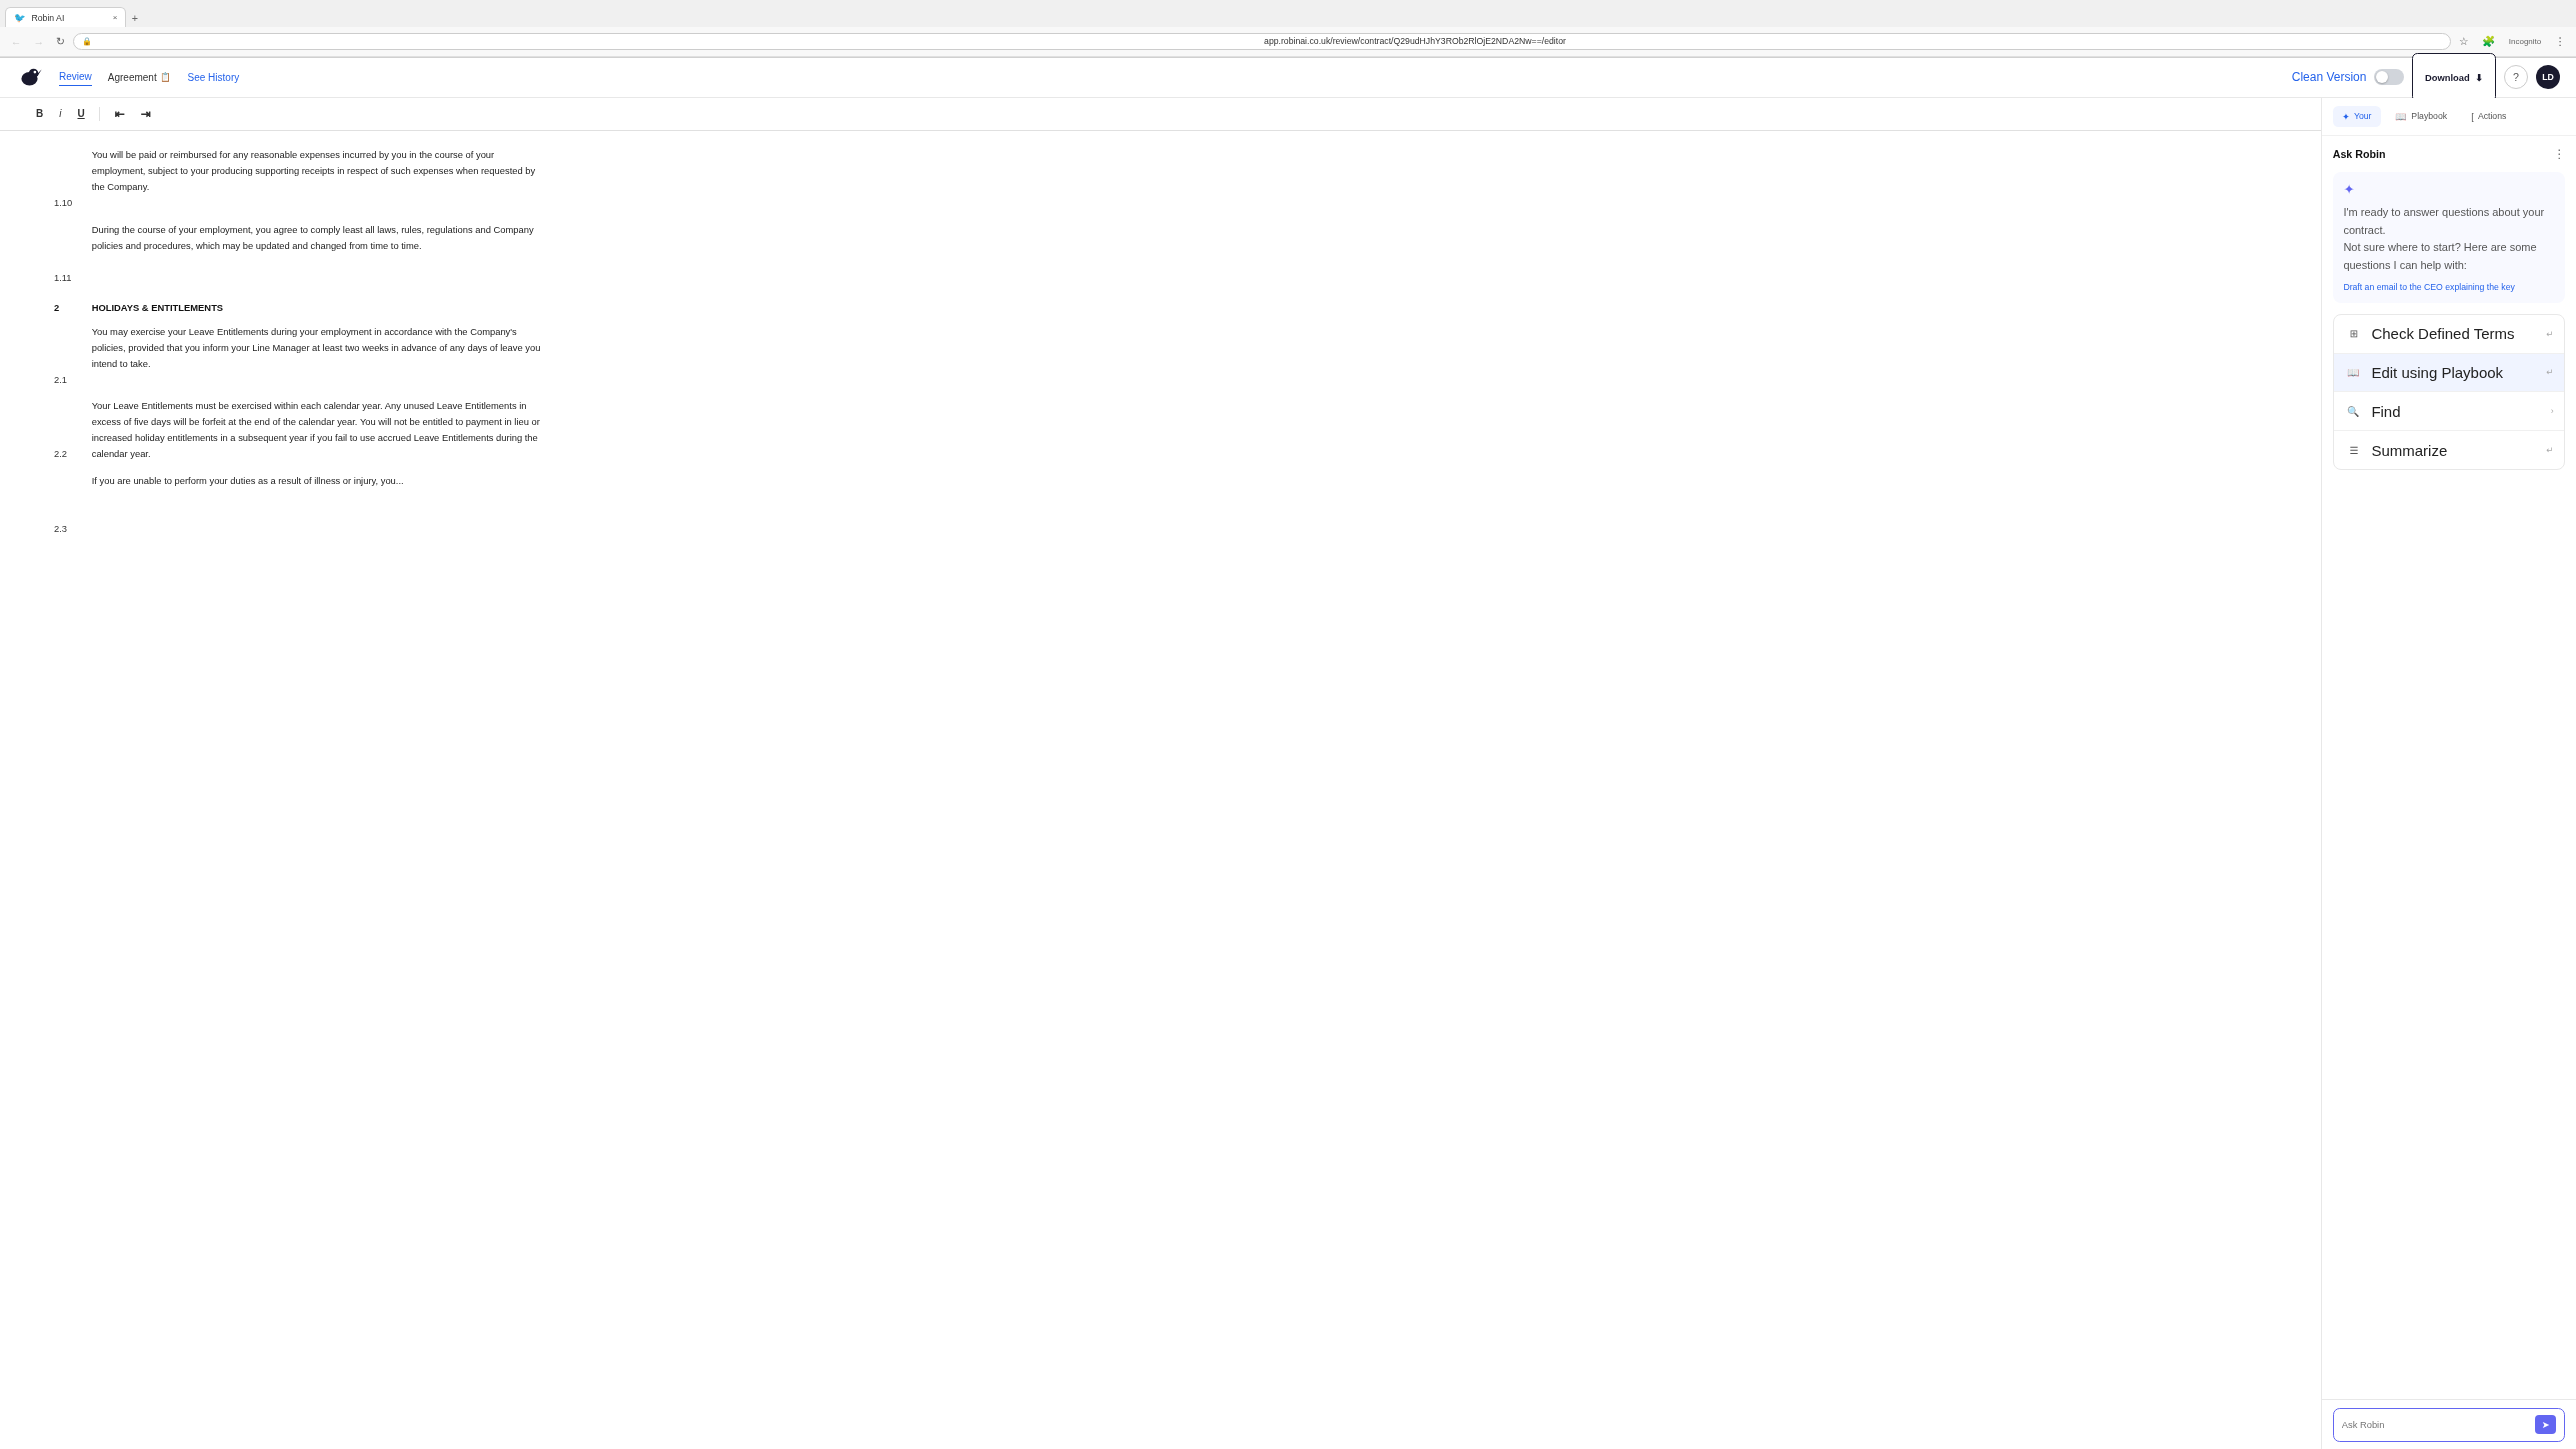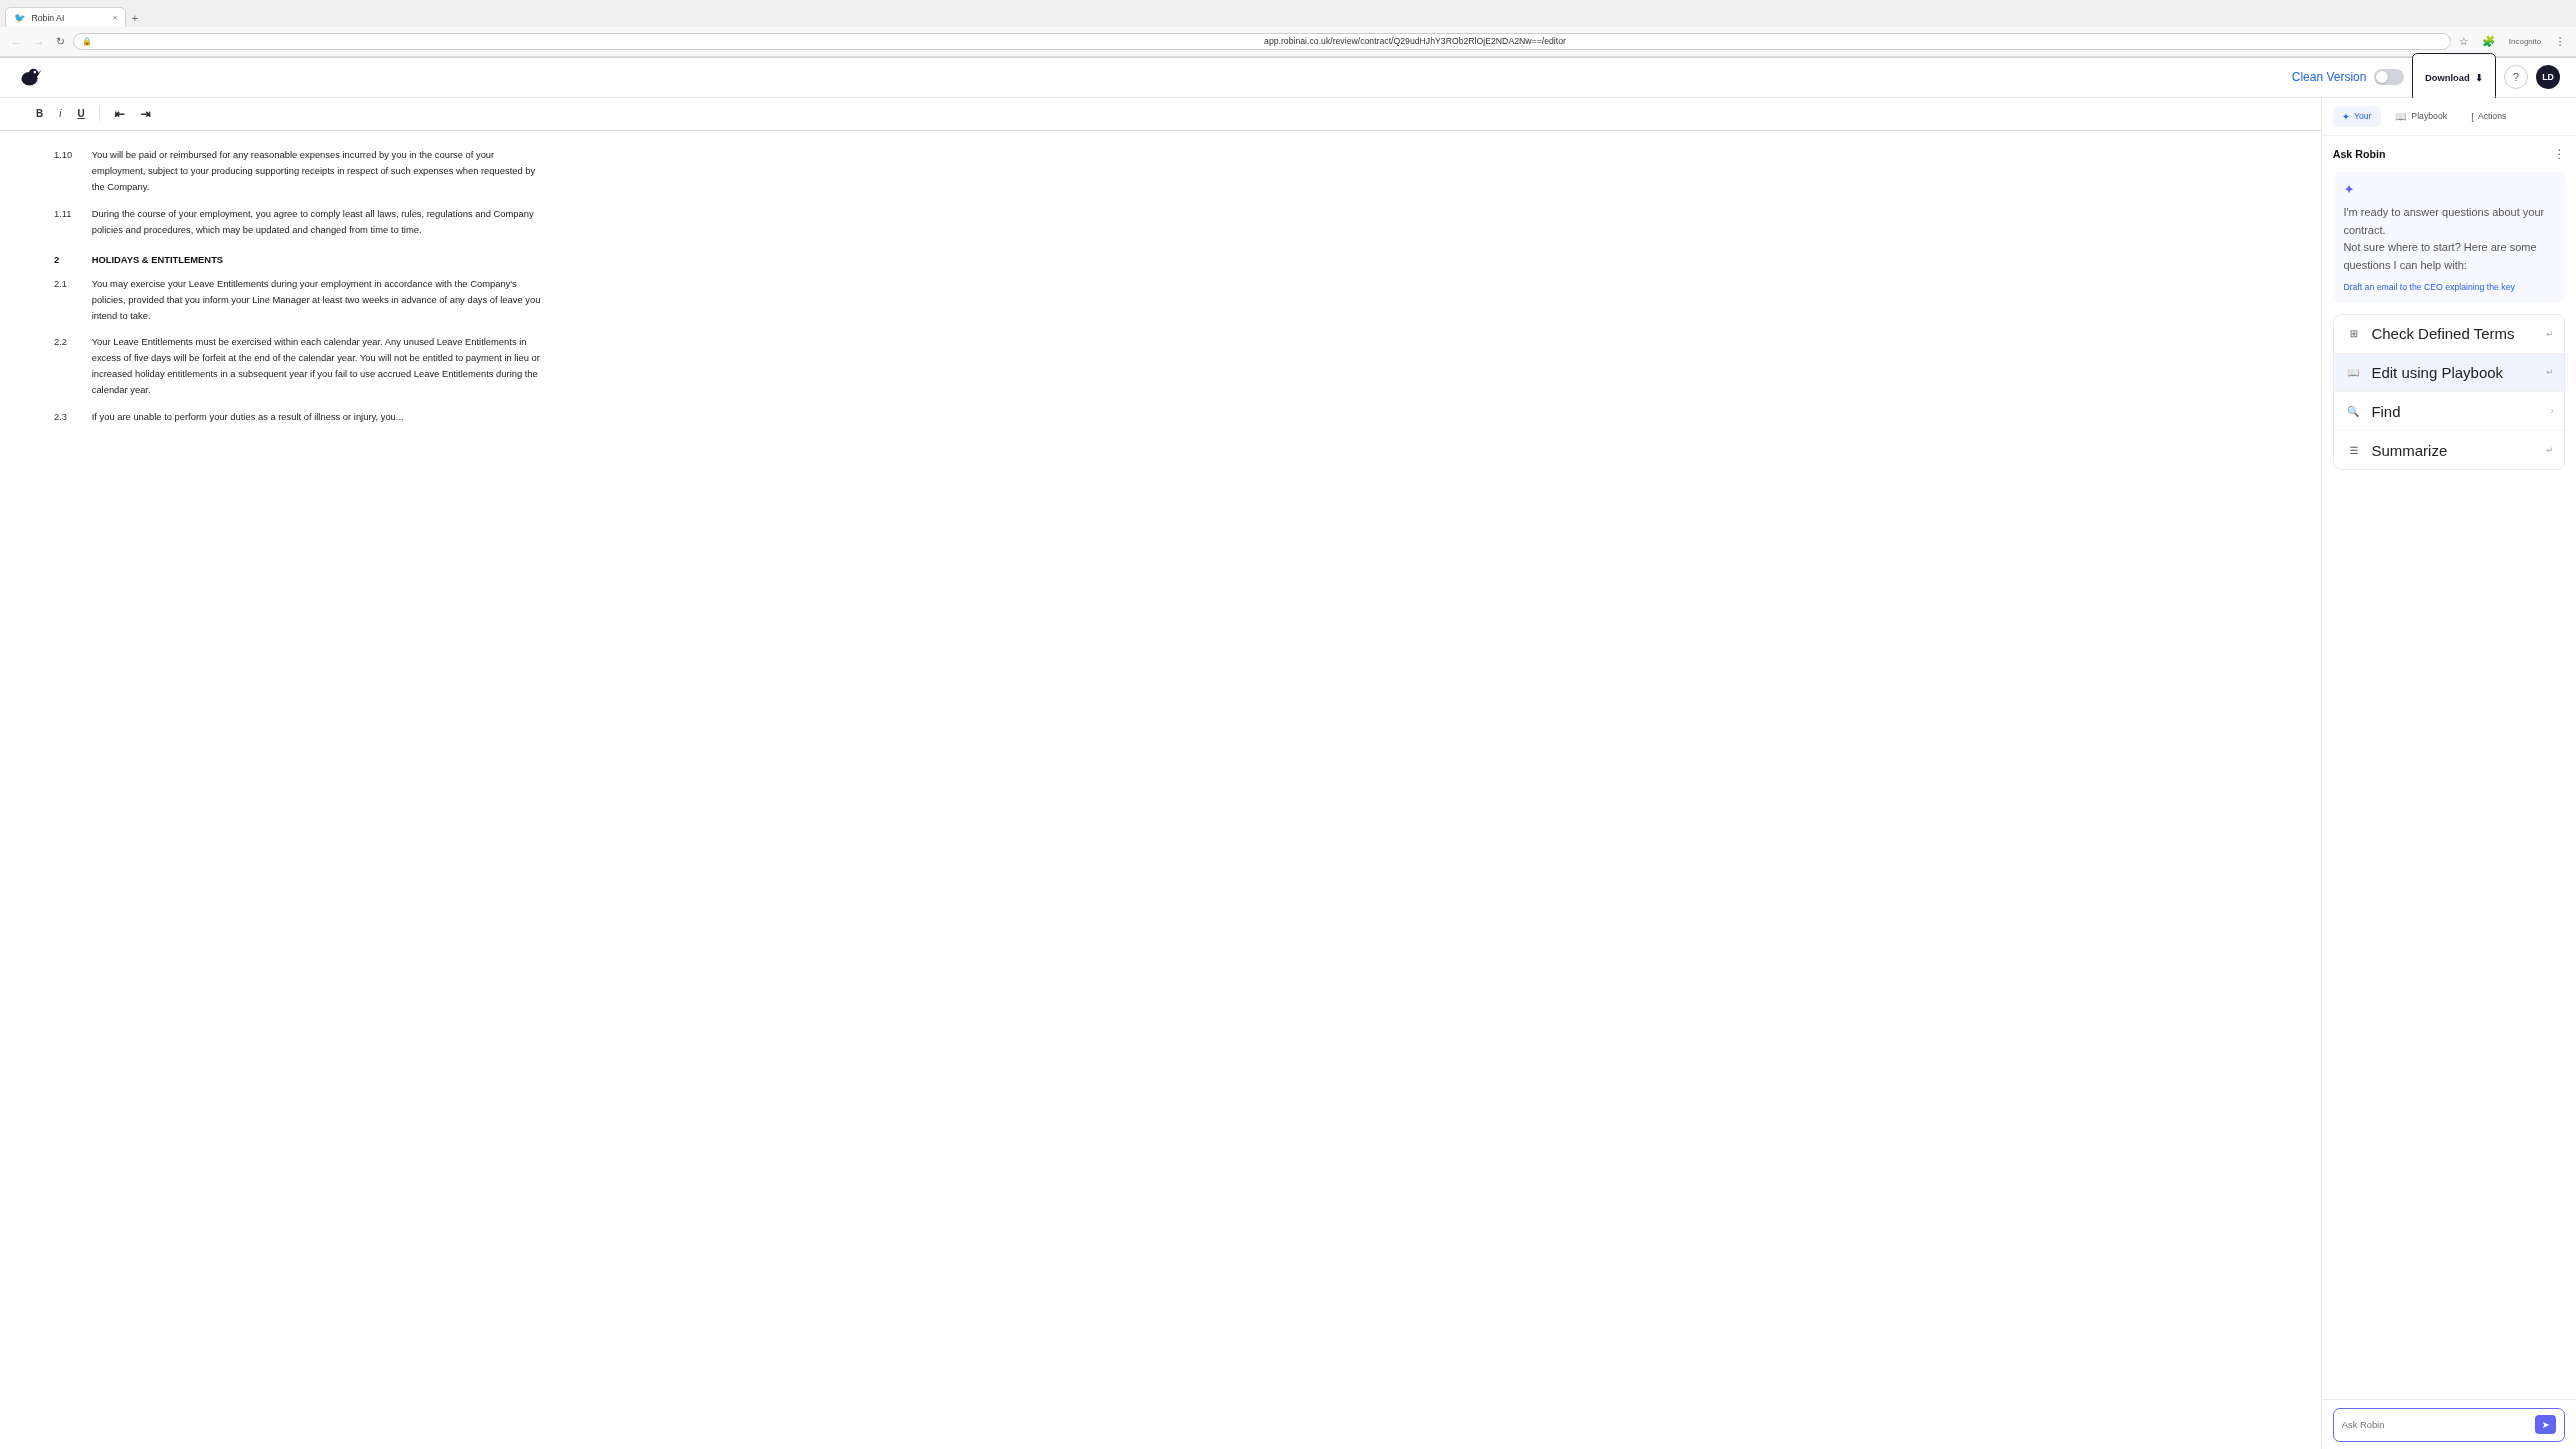--- a/index.html
+++ b/index.html
@@ -41,21 +41,21 @@
     .main-layout { display: flex; height: calc(100vh - 27px - 29.5px - 40px); overflow: hidden; }
 
     
     .doc-area { flex: 1; overflow-y: auto; background: #fff; display: flex; flex-direction: column; }
     .doc-toolbar { display: flex; align-items: center; gap: 8px; padding: 6.7px 32px; border-bottom: 0.7px solid #e0e0e0; background: #fff; position: sticky; top: 0; z-index: 10; }
     .toolbar-btn { background: none; border: none; cursor: pointer; font-size: 10px; color: #333; padding: 2.7px 4px; border-radius: 2.7px; font-weight: 700; }
     .toolbar-divider { width: 0.7px; height: 13.4px; background: #e0e0e0; margin: 0 2.7px; }
     .doc-content { padding: 16px 54px 27px 54px; max-width: 604px; }
     .doc-section { margin-bottom: 16px; }
     .clause { display: flex; gap: 10.7px; margin-bottom: 10.7px; line-height: 1.7; font-size: 9.4px; color: #222; }
-    .clause-num { min-width: 27px; color: #333; }
+    .clause-num { min-width: 27px; color: #333; margin-top: 48px; }
     .clause-text { flex: 1; }
     .section-title { font-size: 9.4px; font-weight: 700; color: #111; margin: 16px 0 10.7px 0; display: flex; gap: 10.7px; align-items: baseline; }
     .section-num { min-width: 27px; }
 
     
     .right-panel { width: 255px; border-left: 0.7px solid #e8e8e8; display: flex; flex-direction: column; background: #fff; }
     .panel-tabs { display: flex; align-items: center; padding: 8px 10.7px; gap: 5.4px; border-bottom: 0.7px solid #f0f0f0; }
     .panel-tab { display: flex; align-items: center; gap: 4px; padding: 5.4px 9.4px; border-radius: 5.4px; cursor: pointer; font-size: 8.7px; font-weight: 500; color: #555; border: none; background: none; }
     .panel-tab.active { background: #f0f4ff; color: #2563eb; }
     .panel-tab-icon { font-size: 9.4px; }
@@ -115,20 +115,28 @@
 
 <div class="app-header">
   <div class="app-logo">
     <svg class="logo-bird" viewBox="0 0 40 40">
       <ellipse cx="20" cy="22" rx="12" ry="10" fill="#1a1a2e"></ellipse>
       <circle cx="26" cy="14" r="7" fill="#1a1a2e"></circle>
       <circle cx="28" cy="12" r="2" fill="white"></circle>
       <path d="M 30 16 Q 36 10 38 8 Q 34 14 32 18" fill="#1a1a2e"></path>
     </svg>
   </div>
+  <div class="header-nav">
+    <span class="header-nav-item active">Review</span>
+    <div class="header-doc-name">
+      <span>Agreement</span>
+      <span style="color:#888;font-size:8.7px;">📋</span>
+    </div>
+    <span class="header-nav-item" style="color:#2563eb;">See History</span>
+  </div>
   <div class="header-actions">
     <span class="clean-version-label">Clean Version</span>
     <div class="toggle-switch off"></div>
     <button class="download-btn">
       <span>Download</span>
       <span>⬇</span>
     </button>
     <button class="help-btn">?</button>
     <div class="avatar-btn">LD</div>
   </div>

